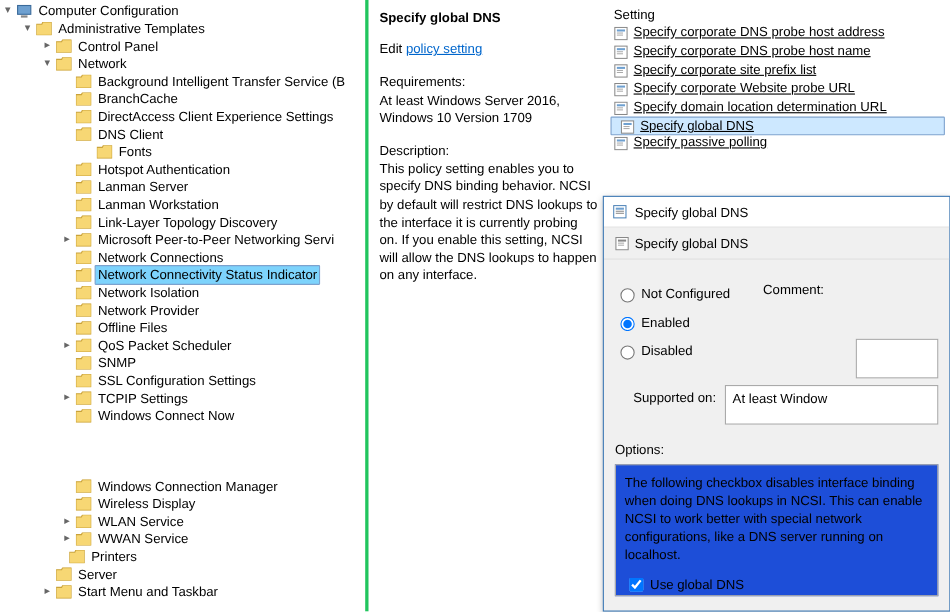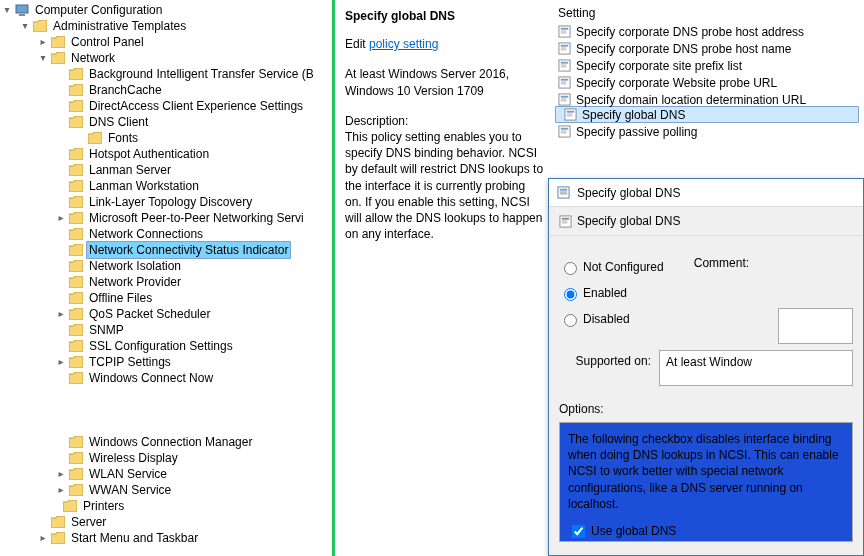--- a/index.html
+++ b/index.html
@@ -73,23 +73,24 @@
     position: relative;
     overflow: hidden;
     padding-top: 4px;
   }
   .settings-header {
     font-size: 12px;
     padding: 2px 8px;
   }
   .setting-row {
     display: flex;
-    align-items: flex-end;
+    align-items: flex-start;
     height: 17px;
     padding: 0 6px;
+    text-decoration: underline;
   }
   .setting-row.selected {
     background: #cde8ff;
     border: 1px solid #7da2ce;
     border-radius: 1px;
     margin: -1px 5px;
   }
   .doc-icon {
     width: 16px; height: 16px;
     display: flex; align-items: center; justify-content: center;
@@ -458,20 +459,21 @@
     </div>
   </div>
 
   <div class="right-panel">
     <div class="details-pane">
       <div class="details-title">Specify global DNS</div>
       <div>
         <span>Edit </span><span class="edit-link">policy setting </span>
       </div>
       <div class="details-block">
+        <div>Requirements:</div>
         <div>At least Windows Server 2016, Windows 10 Version 1709</div>
       </div>
       <div class="details-block">
         <div>Description:</div>
         <div>This policy setting enables you to specify DNS binding behavior. NCSI by default will restrict DNS lookups to the interface it is currently probing on. If you enable this setting, NCSI will allow the DNS lookups to happen on any interface.</div>
       </div>
     </div>
 
     <div class="settings-pane">
       <div class="settings-header">Setting</div>

